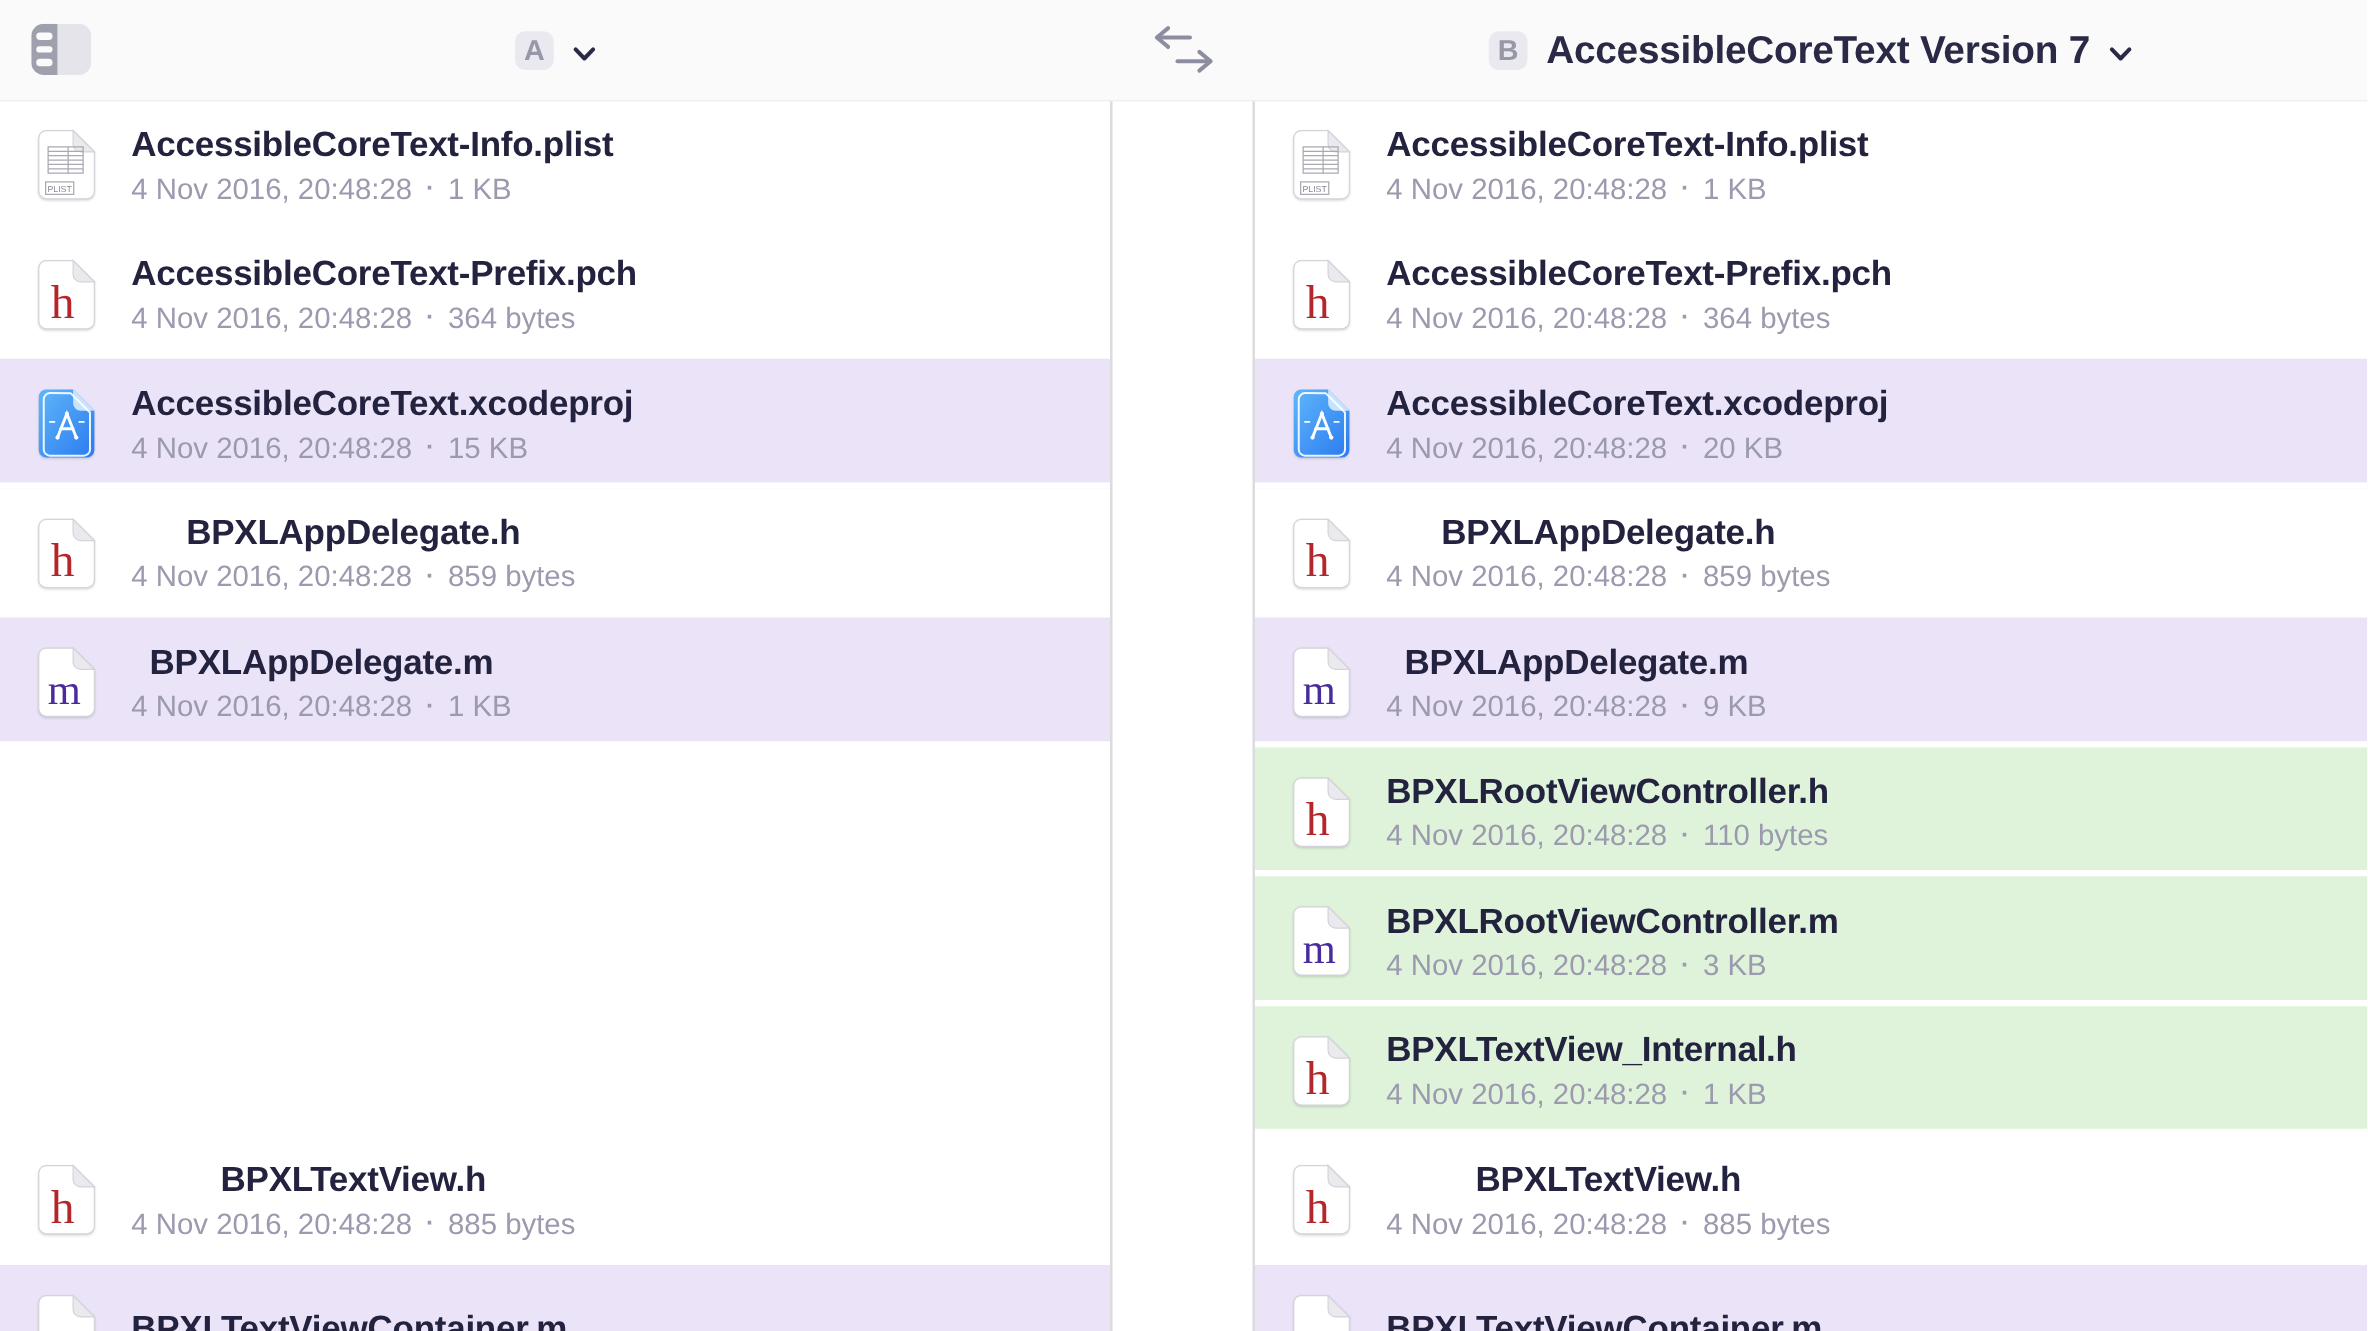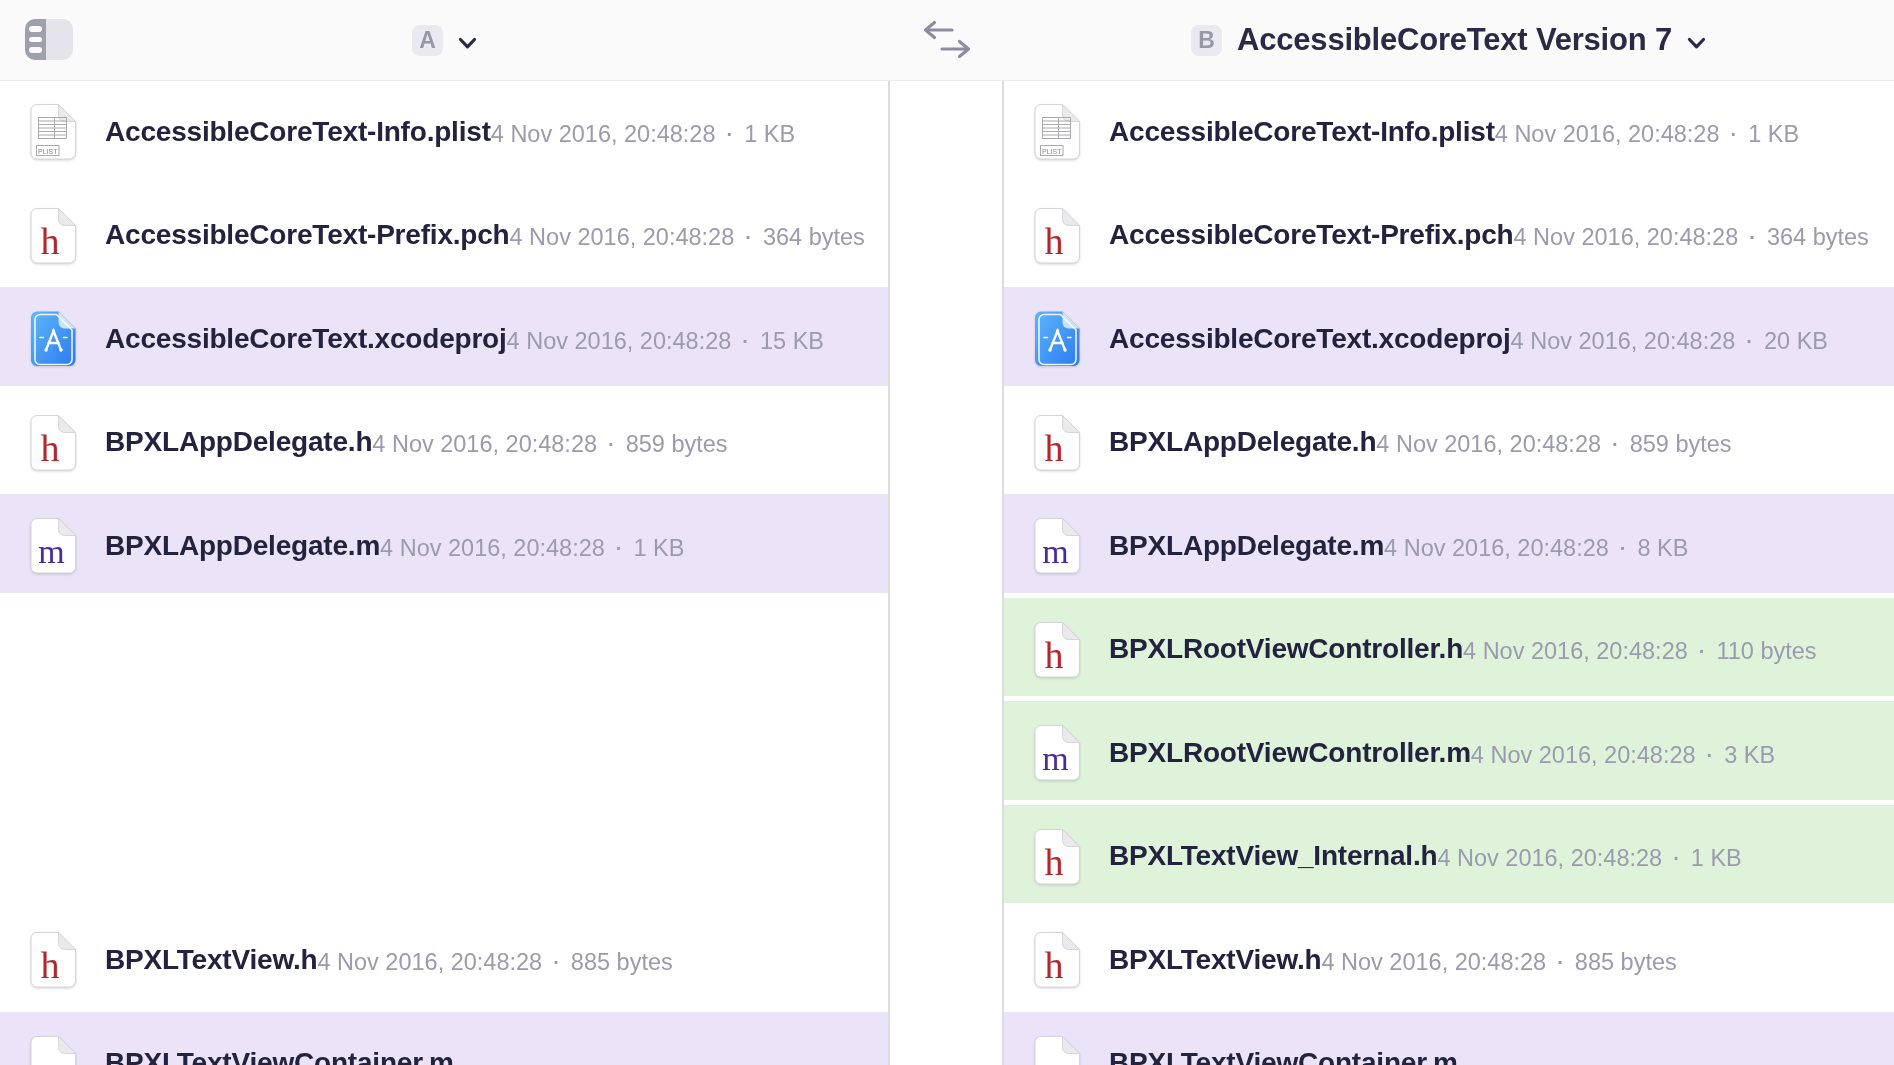--- a/index.html
+++ b/index.html
@@ -60,21 +60,21 @@
     height:103.5px;display:flex;align-items:center;
     padding-left:30px;box-sizing:border-box;background:transparent;
   }
   .file-row.changed{background:var(--changed,#EBE4F8);box-shadow:inset 0 -5px 0 0 #ffffff;}
   .file-row.added{background:var(--added,#DFF3DA);box-shadow:inset 0 -5px 0 0 #ffffff;}
   .row-spacer{background:#fff;}
   .file-icon{
     width:47px;height:57px;margin-right:28px;flex:0 0 auto;
     filter:drop-shadow(0 1px 1px rgba(40,40,60,0.18));
   }
-  .file-text{display:flex;flex-direction:row;justify-content:center;}
+  .file-text{display:flex;flex-direction:column;justify-content:center;text-align:center;}
   .file-name{
     font-size:28px;font-weight:700;color:var(--filename,#23233F);
     letter-spacing:-0.2px;line-height:34px;white-space:nowrap;
   }
   .file-meta{
     margin-top:4px;font-size:23.5px;font-weight:400;color:var(--meta,#9B9AAE);
     line-height:28px;white-space:nowrap;display:flex;align-items:center;
   }
   .file-meta .dot{margin:0 11px;font-weight:700;font-size:20px;}
 </style>
@@ -323,21 +323,21 @@
       <div class="file-icon"><svg width="47" height="57" viewBox="0 0 47 57">
     <path d="M7 1.5 H28.5 L45.5 18.5 V50 a6 6 0 0 1 -6 6 H7 a6 6 0 0 1 -6 -6 V7.5 a6 6 0 0 1 6 -6 Z" fill="#ffffff" stroke="#D4D4DA" stroke-width="1"></path>
     <path d="M28.5 1.5 L45.5 18.5 H34.5 a6 6 0 0 1 -6 -6 Z" fill="#E9E9EE" stroke="#D4D4DA" stroke-width="1"></path>
     <text x="21.5" y="46" text-anchor="middle" font-size="34" fill="#4A2B9D" font-family="Liberation Serif,DejaVu Serif,serif">m</text>
   </svg></div>
       <div class="file-text">
         <div class="file-name">BPXLAppDelegate.m</div>
         <div class="file-meta">
           <span>4 Nov 2016, 20:48:28</span>
           <span class="dot">·</span>
-          <span>8 KB</span>
+          <span>9 KB</span>
         </div>
       </div>
     </div>
     <div class="file-row added">
       <div class="file-icon"><svg width="47" height="57" viewBox="0 0 47 57">
     <path d="M7 1.5 H28.5 L45.5 18.5 V50 a6 6 0 0 1 -6 6 H7 a6 6 0 0 1 -6 -6 V7.5 a6 6 0 0 1 6 -6 Z" fill="#ffffff" stroke="#D4D4DA" stroke-width="1"></path>
     <path d="M28.5 1.5 L45.5 18.5 H34.5 a6 6 0 0 1 -6 -6 Z" fill="#E9E9EE" stroke="#D4D4DA" stroke-width="1"></path>
     <text x="20" y="47" text-anchor="middle" font-size="38" fill="#B3272B" font-family="Liberation Serif,DejaVu Serif,serif">h</text>
   </svg></div>
       <div class="file-text">

